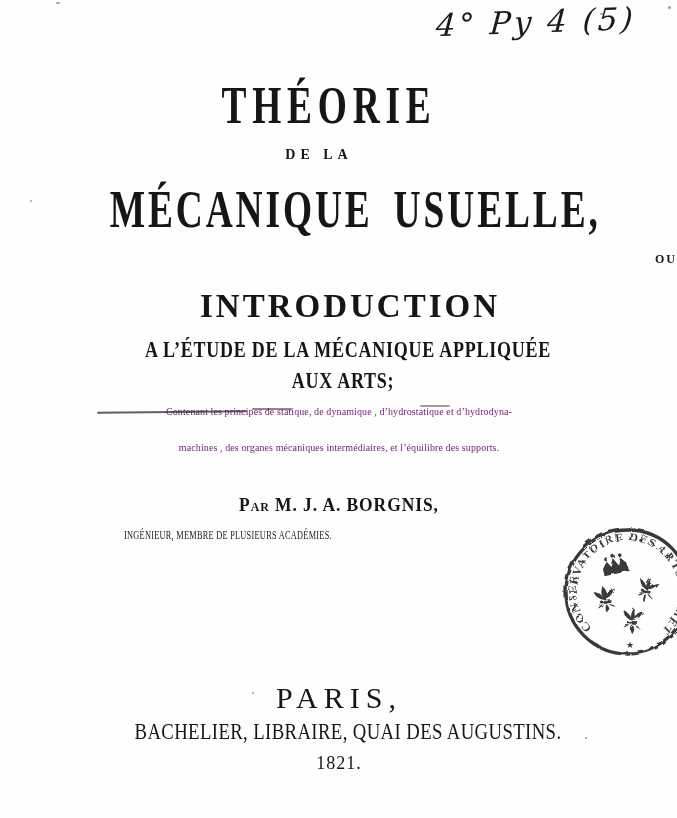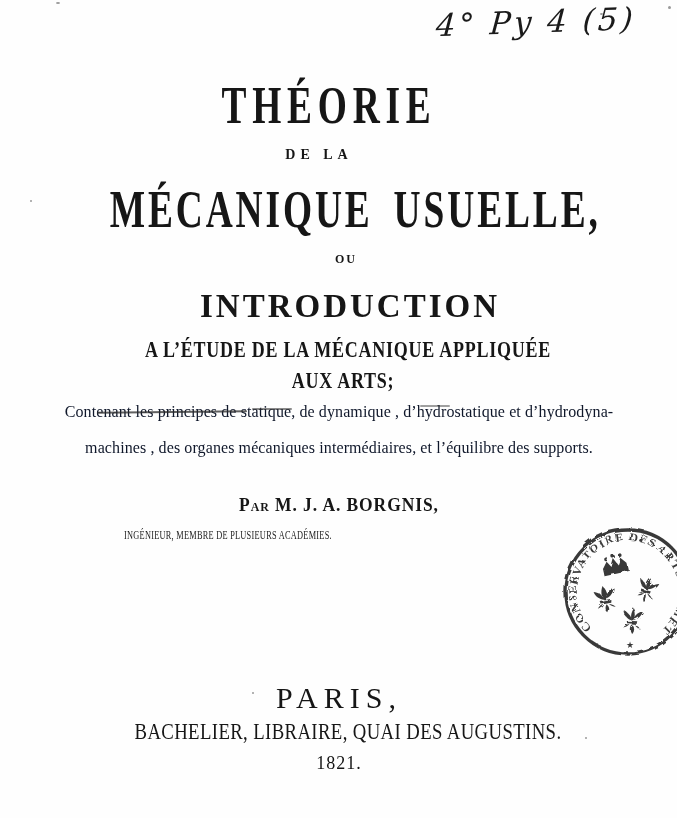--- a/index.html
+++ b/index.html
@@ -17,28 +17,28 @@
     font:italic 31px "DejaVu Serif",serif;letter-spacing:3px;color:#1a1a1a;
     transform:rotate(-2deg) skewX(-6deg);white-space:nowrap;
   }
   .t-main   {top:80px; font-size:52px;font-weight:bold;letter-spacing:8px;
              transform:translateX(-10px) scaleX(0.72);}
   .t-dela   {top:148px;font-size:14px;font-weight:bold;letter-spacing:5px;
              transform:translateX(-20px);}
   .t-second {top:184px;font-size:52px;font-weight:bold;letter-spacing:4px;word-spacing:12px;
              transform:translateX(9px) scaleX(0.72);}
   .t-ou     {top:253px;font-size:12px;font-weight:bold;letter-spacing:2px;
-             transform:translateX(7px);}
+             transform:translateX(7px);text-align:right;}
   .t-intro  {top:290px;font-size:33px;font-weight:bold;letter-spacing:3px;
              transform:translateX(11px);}
   .t-sub1   {top:337px;font-size:24px;font-weight:bold;letter-spacing:1px;
              transform:translateX(9px) scaleX(0.75);}
   .t-sub2   {top:368px;font-size:24px;font-weight:bold;letter-spacing:1px;
              transform:translateX(4px) scaleX(0.75);}
-  .sum      {font-size:16px;line-height:18.5px;color:#0f172a;letter-spacing:.1px;}
+  .sum      {font-size:10px;line-height:18.5px;color:#701a75;letter-spacing:.1px;}
   .sum1{top:403px;} .sum2{top:421px;} .sum3{top:439px;}
   .byline   {top:495px;font-size:19px;font-weight:bold;letter-spacing:1px;
              font-variant:small-caps;transform:scaleX(0.92);}
   .credits  {position:absolute;left:124px;top:527px;white-space:nowrap;
              font-size:13px;letter-spacing:.4px;transform:scaleX(0.64);
              transform-origin:left top;color:#1b1b1b;}
   .t-paris  {top:683px;font-size:30px;letter-spacing:6px;}
   .t-pub    {top:719px;font-size:24px;letter-spacing:.5px;
              transform:translateX(9px) scaleX(0.78);}
   .t-year   {top:754px;font-size:18px;letter-spacing:1px;}

